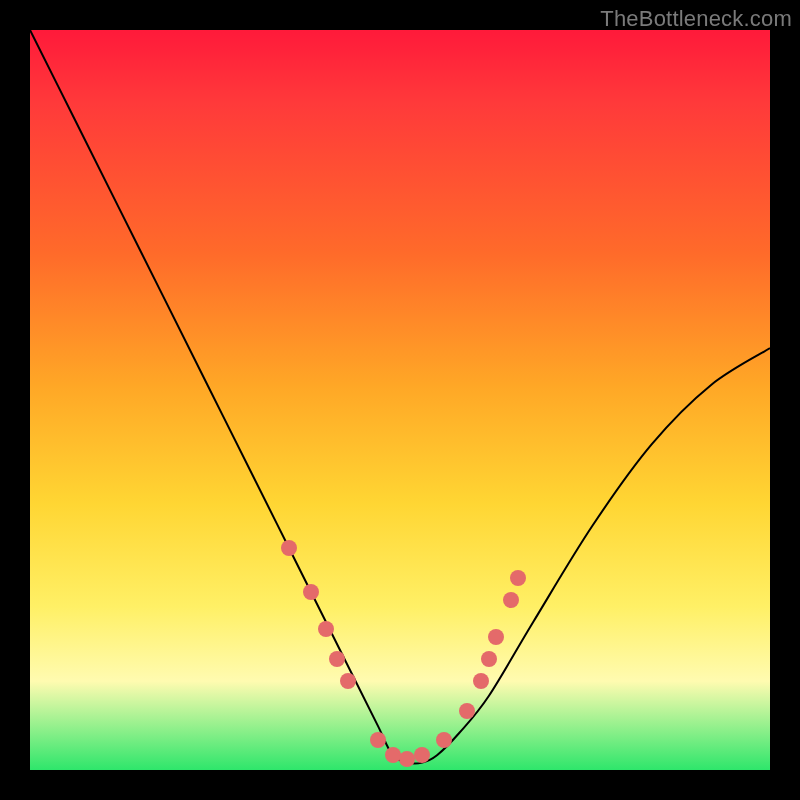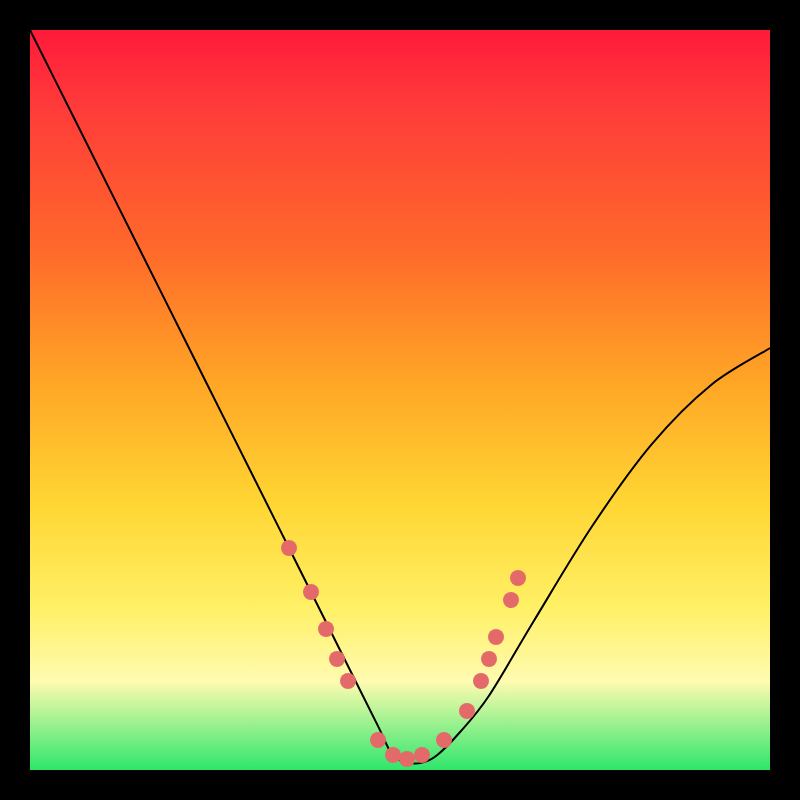--- a/index.html
+++ b/index.html
@@ -70,20 +70,21 @@
   svg.curve path {
     fill: none;
     stroke: #000;
     stroke-width: 2;
   }
 </style>
 </head>
 <body>
 
 <div class="stage">
+  <div class="watermark">TheBottleneck.com</div>
 
   <div class="plot-area">
     <div class="gradient-bg"></div>
 
     <svg class="curve" viewBox="0 0 740 740" preserveAspectRatio="none">
       <path id="curve-path" d="M 0 0 C 7.3999999999999995 14.799999999999992, 29.6 59.199999999999946, 44.4 88.79999999999995 C 59.199999999999996 118.39999999999996, 74 148.00000000000003, 88.8 177.60000000000002 C 103.6 207.20000000000002, 118.39999999999999 236.79999999999998, 133.2 266.4 C 148 296, 162.79999999999998 325.59999999999997, 177.6 355.2 C 192.4 384.8, 208.43333333333334 416.8666666666667, 222 444 C 235.56666666666666 471.1333333333333, 246.66666666666666 493.3333333333333, 259 518 C 271.3333333333333 542.6666666666666, 284.9 569.8, 296 592 C 307.1 614.2, 316.9666666666667 633.9333333333334, 325.6 651.2 C 334.23333333333335 668.4666666666667, 341.6333333333333 683.2666666666667, 347.79999999999995 695.6 C 353.9666666666666 707.9333333333334, 357.66666666666663 719.0333333333334, 362.59999999999997 725.2 C 367.5333333333333 731.3666666666667, 372.4666666666667 731.3666666666667, 377.40000000000003 732.6 C 382.33333333333337 733.8333333333334, 387.2666666666667 733.8333333333334, 392.20000000000005 732.6 C 397.1333333333334 731.3666666666667, 400.83333333333337 730.1333333333334, 407.00000000000006 725.2 C 413.16666666666674 720.2666666666667, 420.56666666666666 712.8666666666667, 429.2 703 C 437.8333333333333 693.1333333333333, 446.4666666666667 684.5, 458.8 666 C 471.1333333333333 647.5, 485.9333333333334 620.3666666666667, 503.20000000000005 592 C 520.4666666666667 563.6333333333333, 542.6666666666666 525.4, 562.4 495.79999999999995 C 582.1333333333333 466.19999999999993, 601.8666666666667 437.8333333333333, 621.6 414.4 C 641.3333333333334 390.96666666666664, 661.0666666666667 371.2333333333333, 680.8000000000001 355.2 C 700.5333333333334 339.1666666666667, 730.1333333333333 324.3666666666667, 740 318.20000000000005" stroke="#000000"></path>
     </svg>
 
     <div id="dots">
         <div class="dot" style="left: 259px; top: 518px; background: rgb(228, 106, 106);"></div>

